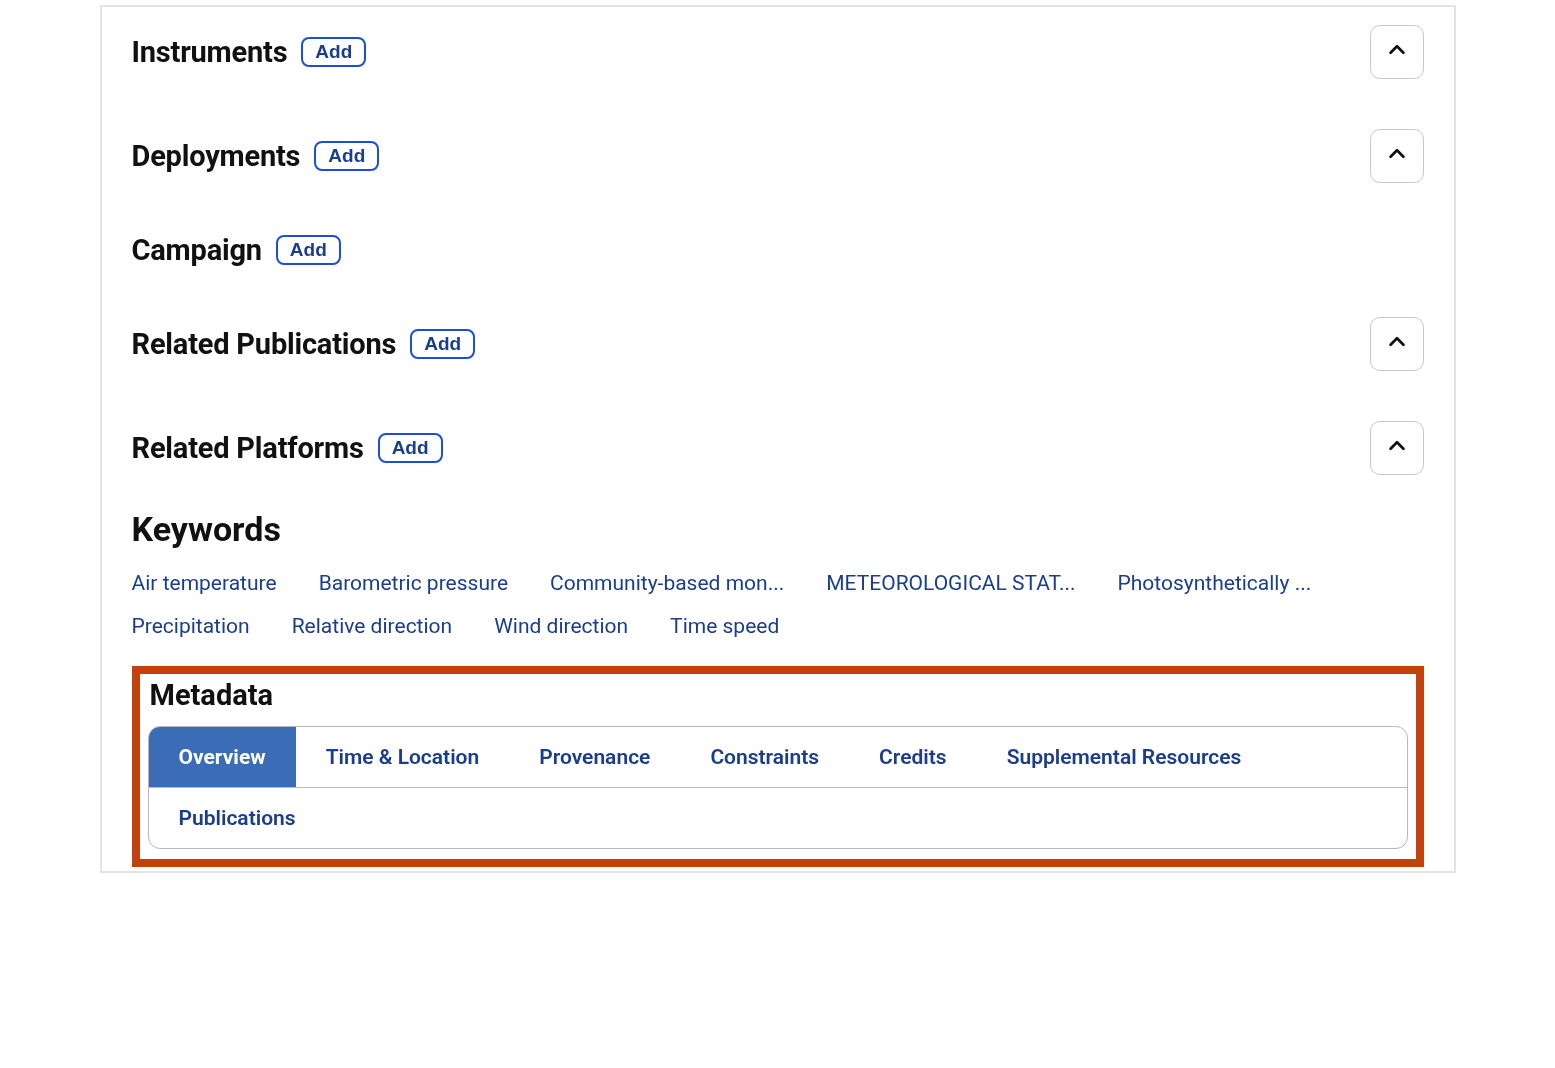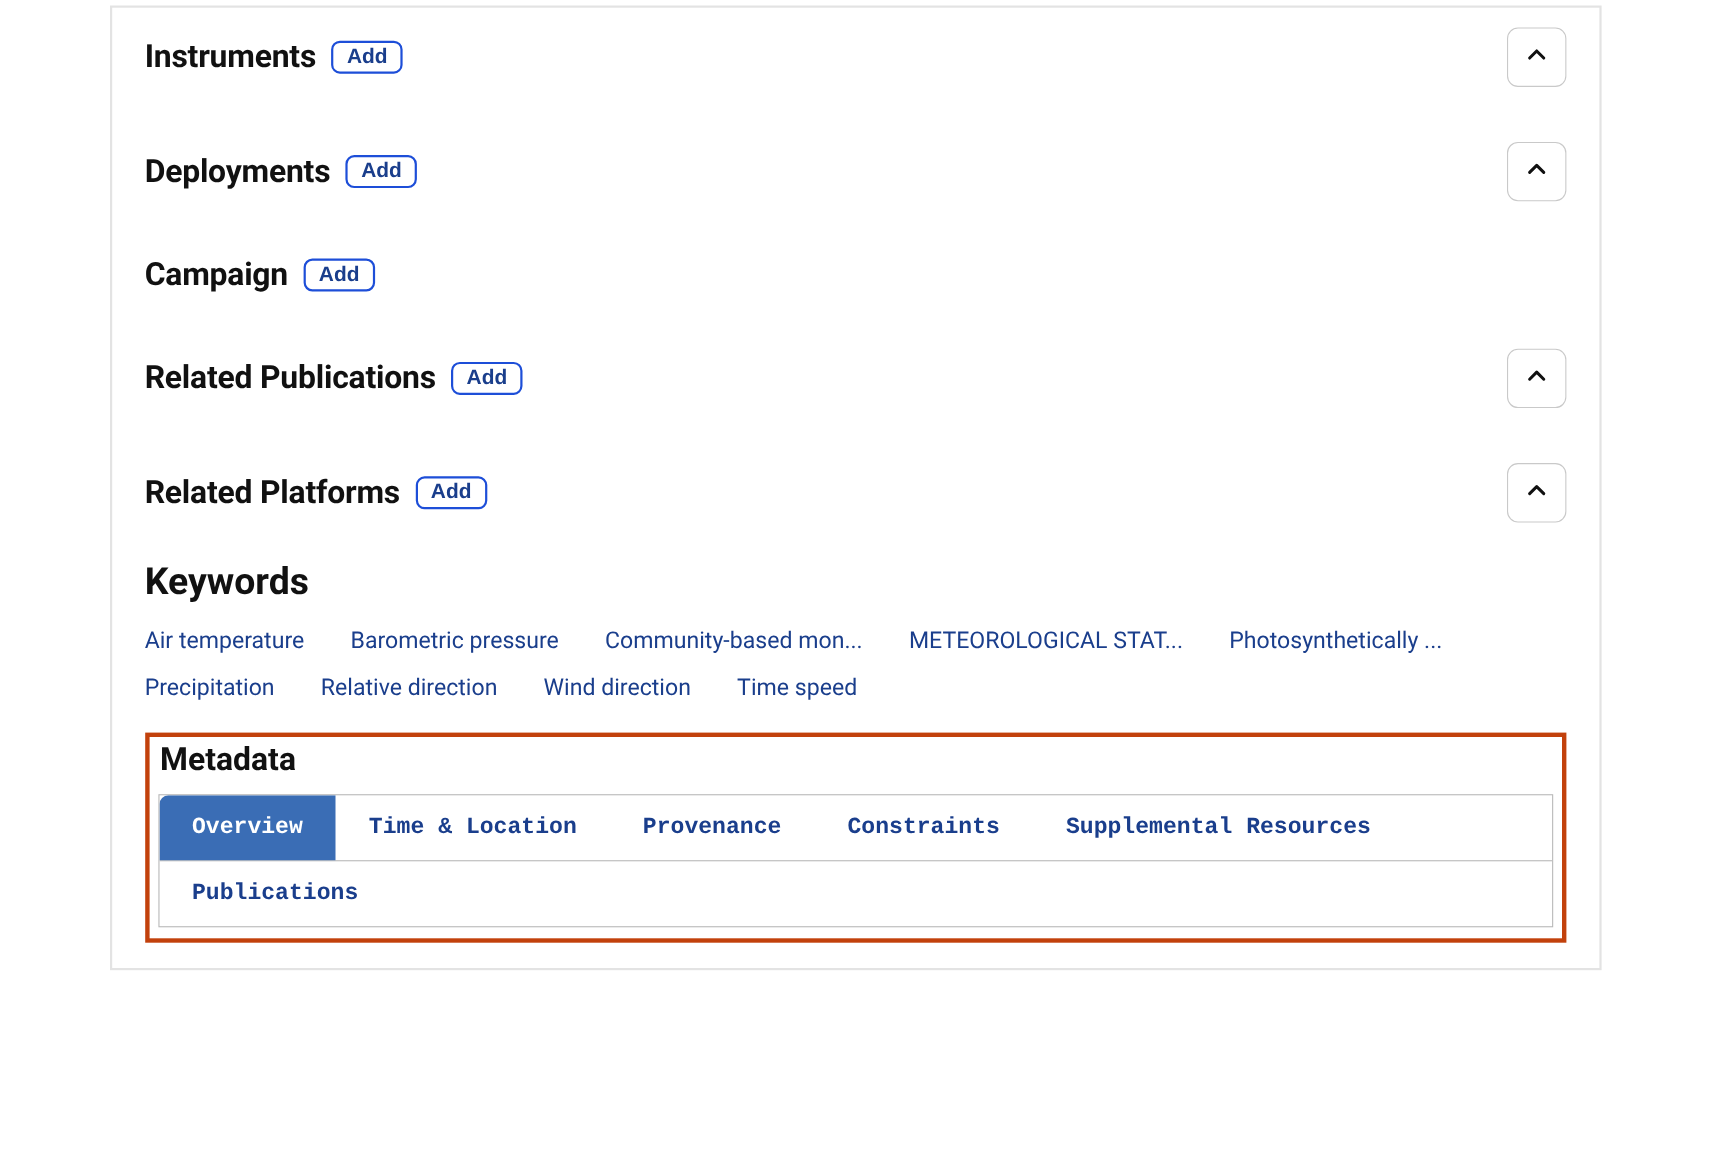--- a/index.html
+++ b/index.html
@@ -12,21 +12,21 @@
     height: 1068px;
     display: flex;
     align-items: flex-start;
     justify-content: center;
   }
   .outer-frame {
     width: 1356px;
     border: 2px solid #e3e3e3;
     background: #fff;
     margin-top: 5px;
-    padding: 18px 30px 23px 30px;
+    padding: 18px 30px 4px 30px;
   }
   .section-row {
     display: flex;
     align-items: center;
     justify-content: space-between;
     margin-bottom: 50px;
   }
   .section-row.no-collapse { margin-bottom: 50px; }
   .section-left {
     display: flex;
@@ -73,35 +73,34 @@
     display: flex;
     flex-wrap: wrap;
     column-gap: 42px;
     row-gap: 10px;
     font-size: 21px;
     color: #1a3e8c;
     line-height: 1.55;
   }
   .keyword-link { cursor: pointer; white-space: nowrap; }
   .metadata-highlight {
-    border: 4px solid #c2410c;
+    border: 8px solid #c2410c;
     padding: 4px 8px 10px 8px;
     margin-top: 8px;
   }
   .metadata-title {
     font-size: 29px;
     font-weight: 700;
     color: #111;
     margin: 0 0 14px 2px;
   }
   .tab-box {
     border: 1.5px solid #b8b8b8;
-    border-radius: 0;
+    border-radius: 12px;
     overflow: hidden;
-    font-family: Liberation Mono, monospace;
   }
   .tab-row {
     display: flex;
     align-items: stretch;
     flex-wrap: wrap;
   }
   .tab-row.first { border-bottom: 1.5px solid #b8b8b8; }
   .tab {
     padding: 18px 30px 18px 30px;
     font-size: 21px;
@@ -202,20 +201,21 @@
   </div>
 
   <div class="metadata-highlight">
     <div class="metadata-title">Metadata</div>
     <div class="tab-box">
       <div class="tab-row first">
         <div class="tab active">Overview</div>
         <div class="tab">Time &amp; Location</div>
         <div class="tab">Provenance</div>
         <div class="tab">Constraints</div>
+        <div class="tab">Credits</div>
         <div class="tab">Supplemental Resources</div>
       </div>
       <div class="tab-row">
         <div class="tab">Publications</div>
       </div>
     </div>
   </div>
 
 </div>
 

